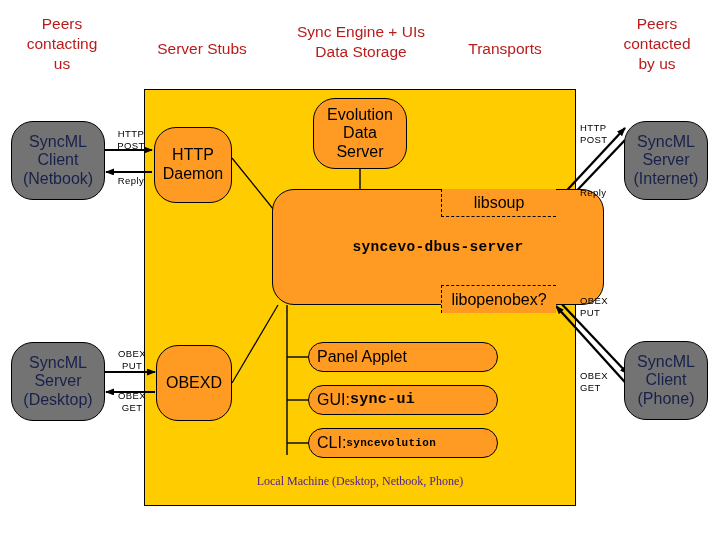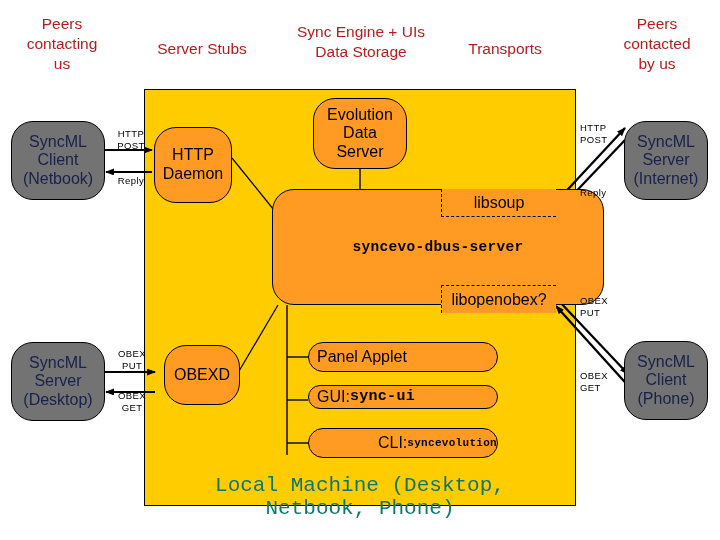--- a/index.html
+++ b/index.html
@@ -33,23 +33,23 @@
   }
   .panel {
     position: absolute;
     background: #ffcc00;
     border: 1px solid #000000;
     box-sizing: border-box;
   }
   .panel-caption {
     position: absolute;
     text-align: center;
-    font-size: 21px;
-    color: #0f766e;
-    font-family: Liberation Mono, monospace;
+    font-size: 12px;
+    color: #4c1d95;
+    font-family: Liberation Serif, serif;
   }
   .box {
     position: absolute;
     box-sizing: border-box;
     display: flex;
     align-items: center;
     justify-content: center;
     text-align: center;
     line-height: 1.16;
     color: #000000;
@@ -174,46 +174,46 @@
 Server
 (Internet)</div>
 
   <div class="box box-blue" style="left:624px; top:341px; width:84px; height:79px; white-space:pre-line;">SyncML
 Client
 (Phone)</div>
 
   <div class="box box-orange" style="left:154px; top:127px; width:78px; height:76px; white-space:pre-line;">HTTP
 Daemon</div>
 
-  <div class="box box-orange" style="left:164px; top:345px; width:76px; height:60px;">OBEXD</div>
+  <div class="box box-orange" style="left:156px; top:345px; width:76px; height:76px;">OBEXD</div>
 
   <div class="box box-orange" style="left:313px; top:98px; width:94px; height:71px; white-space:pre-line;">Evolution
 Data
 Server</div>
 
   <div class="box box-orange" style="left:272px; top:189px; width:332px; height:116px;">
     <span class="mono" style="font-size:14.5px;">syncevo-dbus-server</span>
   </div>
 
   <div class="dashed dashed-top" style="left:441px; top:189px; width:115px; height:28px;">
     <span>libsoup</span>
   </div>
 
   <div class="dashed dashed-bot" style="left:441px; top:285px; width:115px; height:28px;">
     <span>libopenobex?</span>
   </div>
 
   <div class="box box-orange box-orange-left" style="left:308px; top:342px; width:190px; height:30px;">Panel Applet</div>
 
-  <div class="box box-orange box-orange-left" style="left:308px; top:385px; width:190px; height:24px;">
+  <div class="box box-orange box-orange-left" style="left:308px; top:385px; width:190px; height:30px;">
     <span>GUI: </span>
       <span class="mono" style="font-size:15px;text-align:right;">sync-ui</span>
   </div>
 
-  <div class="box box-orange box-orange-left" style="left:308px; top:428px; width:190px; height:30px;justify-content:flex-end;">
+  <div class="box box-orange box-orange-left" style="left:308px; top:428px; width:190px; height:30px;">
     <span>CLI: </span>
       <span class="mono" style="font-size:11px;">syncevolution</span>
   </div>
 
   <div class="panel-caption" style="left:160px; top:474px; width:400px;">Local Machine (Desktop, Netbook, Phone)</div>
 
   <div class="edge-label" style="left:110px; top:128px; width:42px;">HTTP
 POST</div>
 
   <div class="edge-label" style="left:110px; top:175px; width:42px;">Reply</div>

